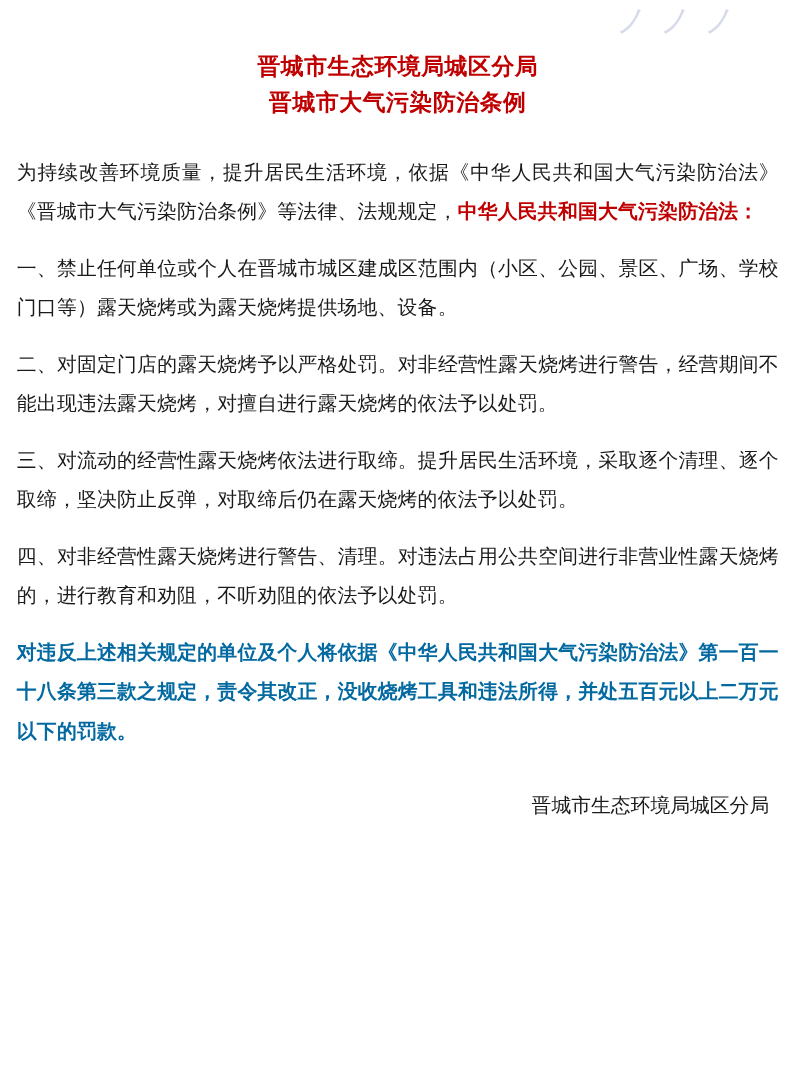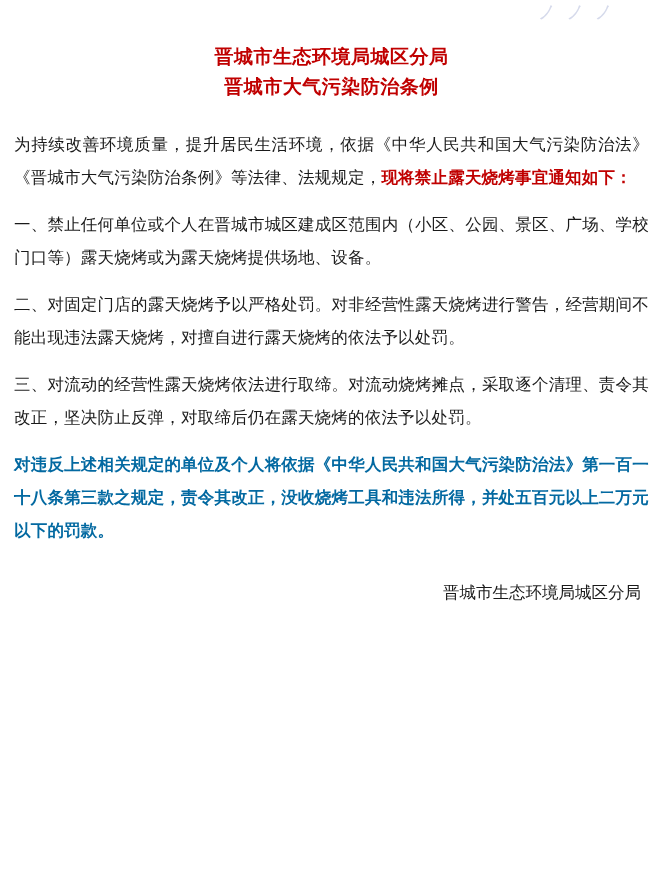--- a/index.html
+++ b/index.html
@@ -18,21 +18,21 @@
     width: 663px;
     height: 889px;
     box-sizing: border-box;
     padding: 0 14px;
     background: #ffffff;
   }
   .watermark {
     position: absolute;
     top: 0px;
     right: 40px;
-    font-size: 18px;
+    font-size: 26px;
     color: #cfd4e8;
     letter-spacing: 10px;
     font-family: "Liberation Serif", "DejaVu Serif", serif;
     user-select: none;
     opacity: 0.85;
   }
   .title-block {
     padding-top: 42px;
     text-align: center;
   }
@@ -86,29 +86,30 @@
   <div class="watermark">ノノノ</div>
 
   <div class="title-block">
     <div class="title-line">晋城市生态环境局城区分局</div>
     <div class="title-line">晋城市大气污染防治条例</div>
   </div>
 
   <div class="body-block">
 
     <p class="para">
-      <span>为持续改善环境质量，提升居民生活环境，依据《中华人民共和国大气污染防治法》《晋城市大气污染防治条例》等法律、法规规定，</span><span class="em-red">现将禁止露天烧烤事宜通知如下：</span>
+      <span>为持续改善环境质量，提升居民生活环境，依据《中华人民共和国大气污染防治法》《晋城市大气污染防治条例》等法律、法规规定，</span><span class="em-red">中华人民共和国大气污染防治法：</span>
     </p>
 
     <p class="para">一、禁止任何单位或个人在晋城市城区建成区范围内（小区、公园、景区、广场、学校门口等）露天烧烤或为露天烧烤提供场地、设备。</p>
 
     <p class="para">二、对固定门店的露天烧烤予以严格处罚。对非经营性露天烧烤进行警告，经营期间不能出现违法露天烧烤，对擅自进行露天烧烤的依法予以处罚。</p>
 
-    <p class="para">三、对流动的经营性露天烧烤依法进行取缔。对流动烧烤摊点，采取逐个清理、责令其改正，坚决防止反弹，对取缔后仍在露天烧烤的依法予以处罚。</p>
+    <p class="para">三、对流动的经营性露天烧烤依法进行取缔。提升居民生活环境，采取逐个清理、逐个取缔，坚决防止反弹，对取缔后仍在露天烧烤的依法予以处罚。</p>
 
+    <p class="para">四、对非经营性露天烧烤进行警告、清理。对违法占用公共空间进行非营业性露天烧烤的，进行教育和劝阻，不听劝阻的依法予以处罚。</p>
 
     <p class="para red-bold">对违反上述相关规定的单位及个人将依据《中华人民共和国大气污染防治法》第一百一十八条第三款之规定，责令其改正，没收烧烤工具和违法所得，并处五百元以上二万元以下的罚款。</p>
 
   </div>
 
   <div class="signature">
     <span class="sig-line">晋城市生态环境局城区分局</span>
   </div>
 
 </div>

